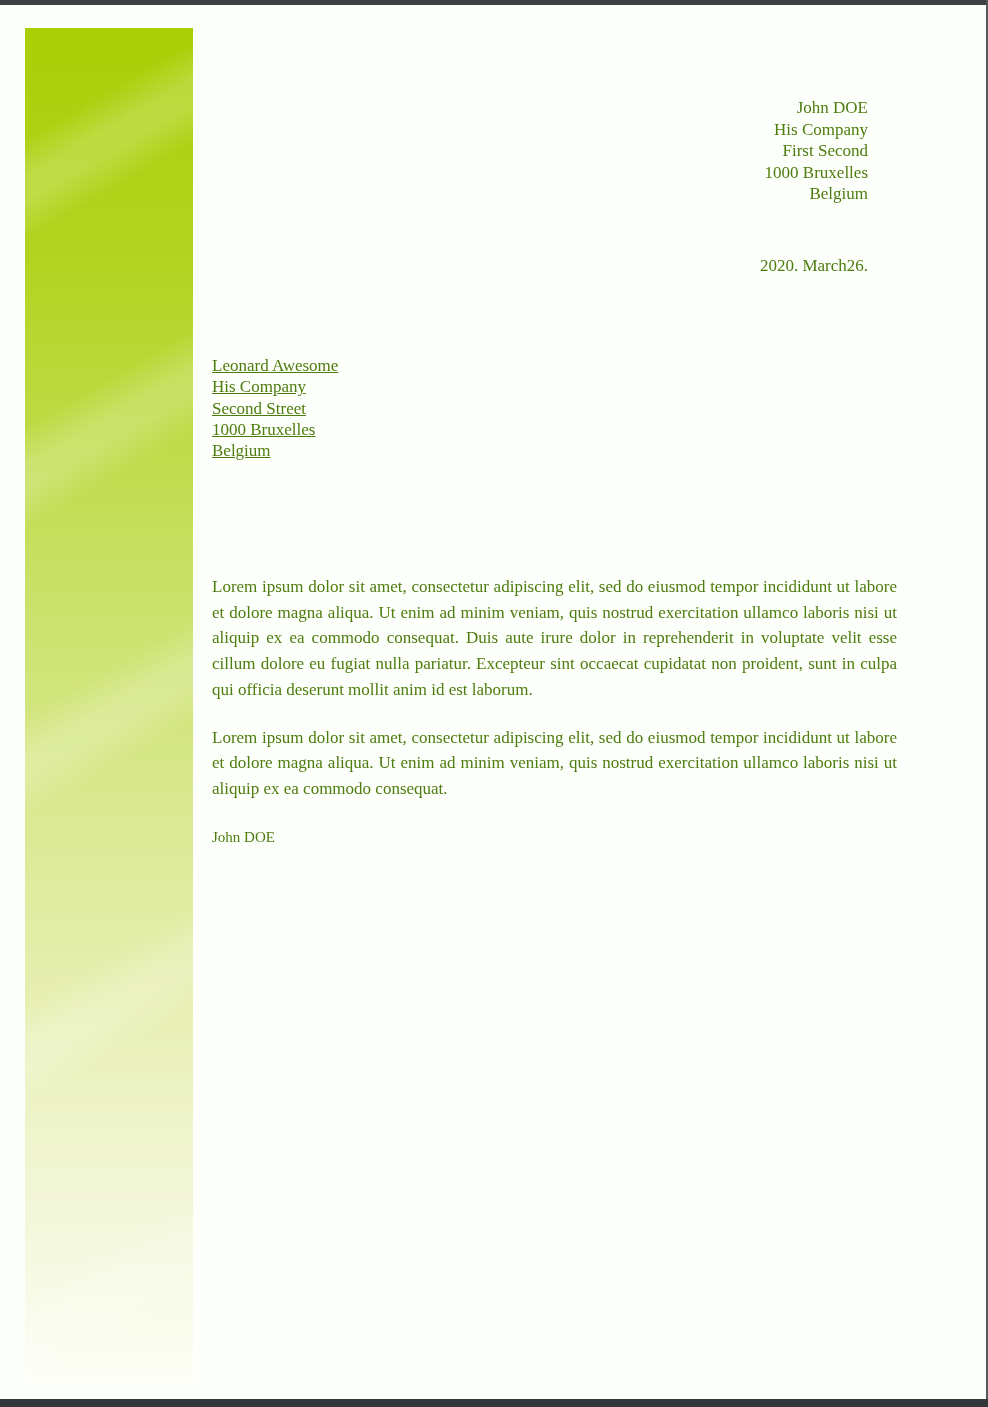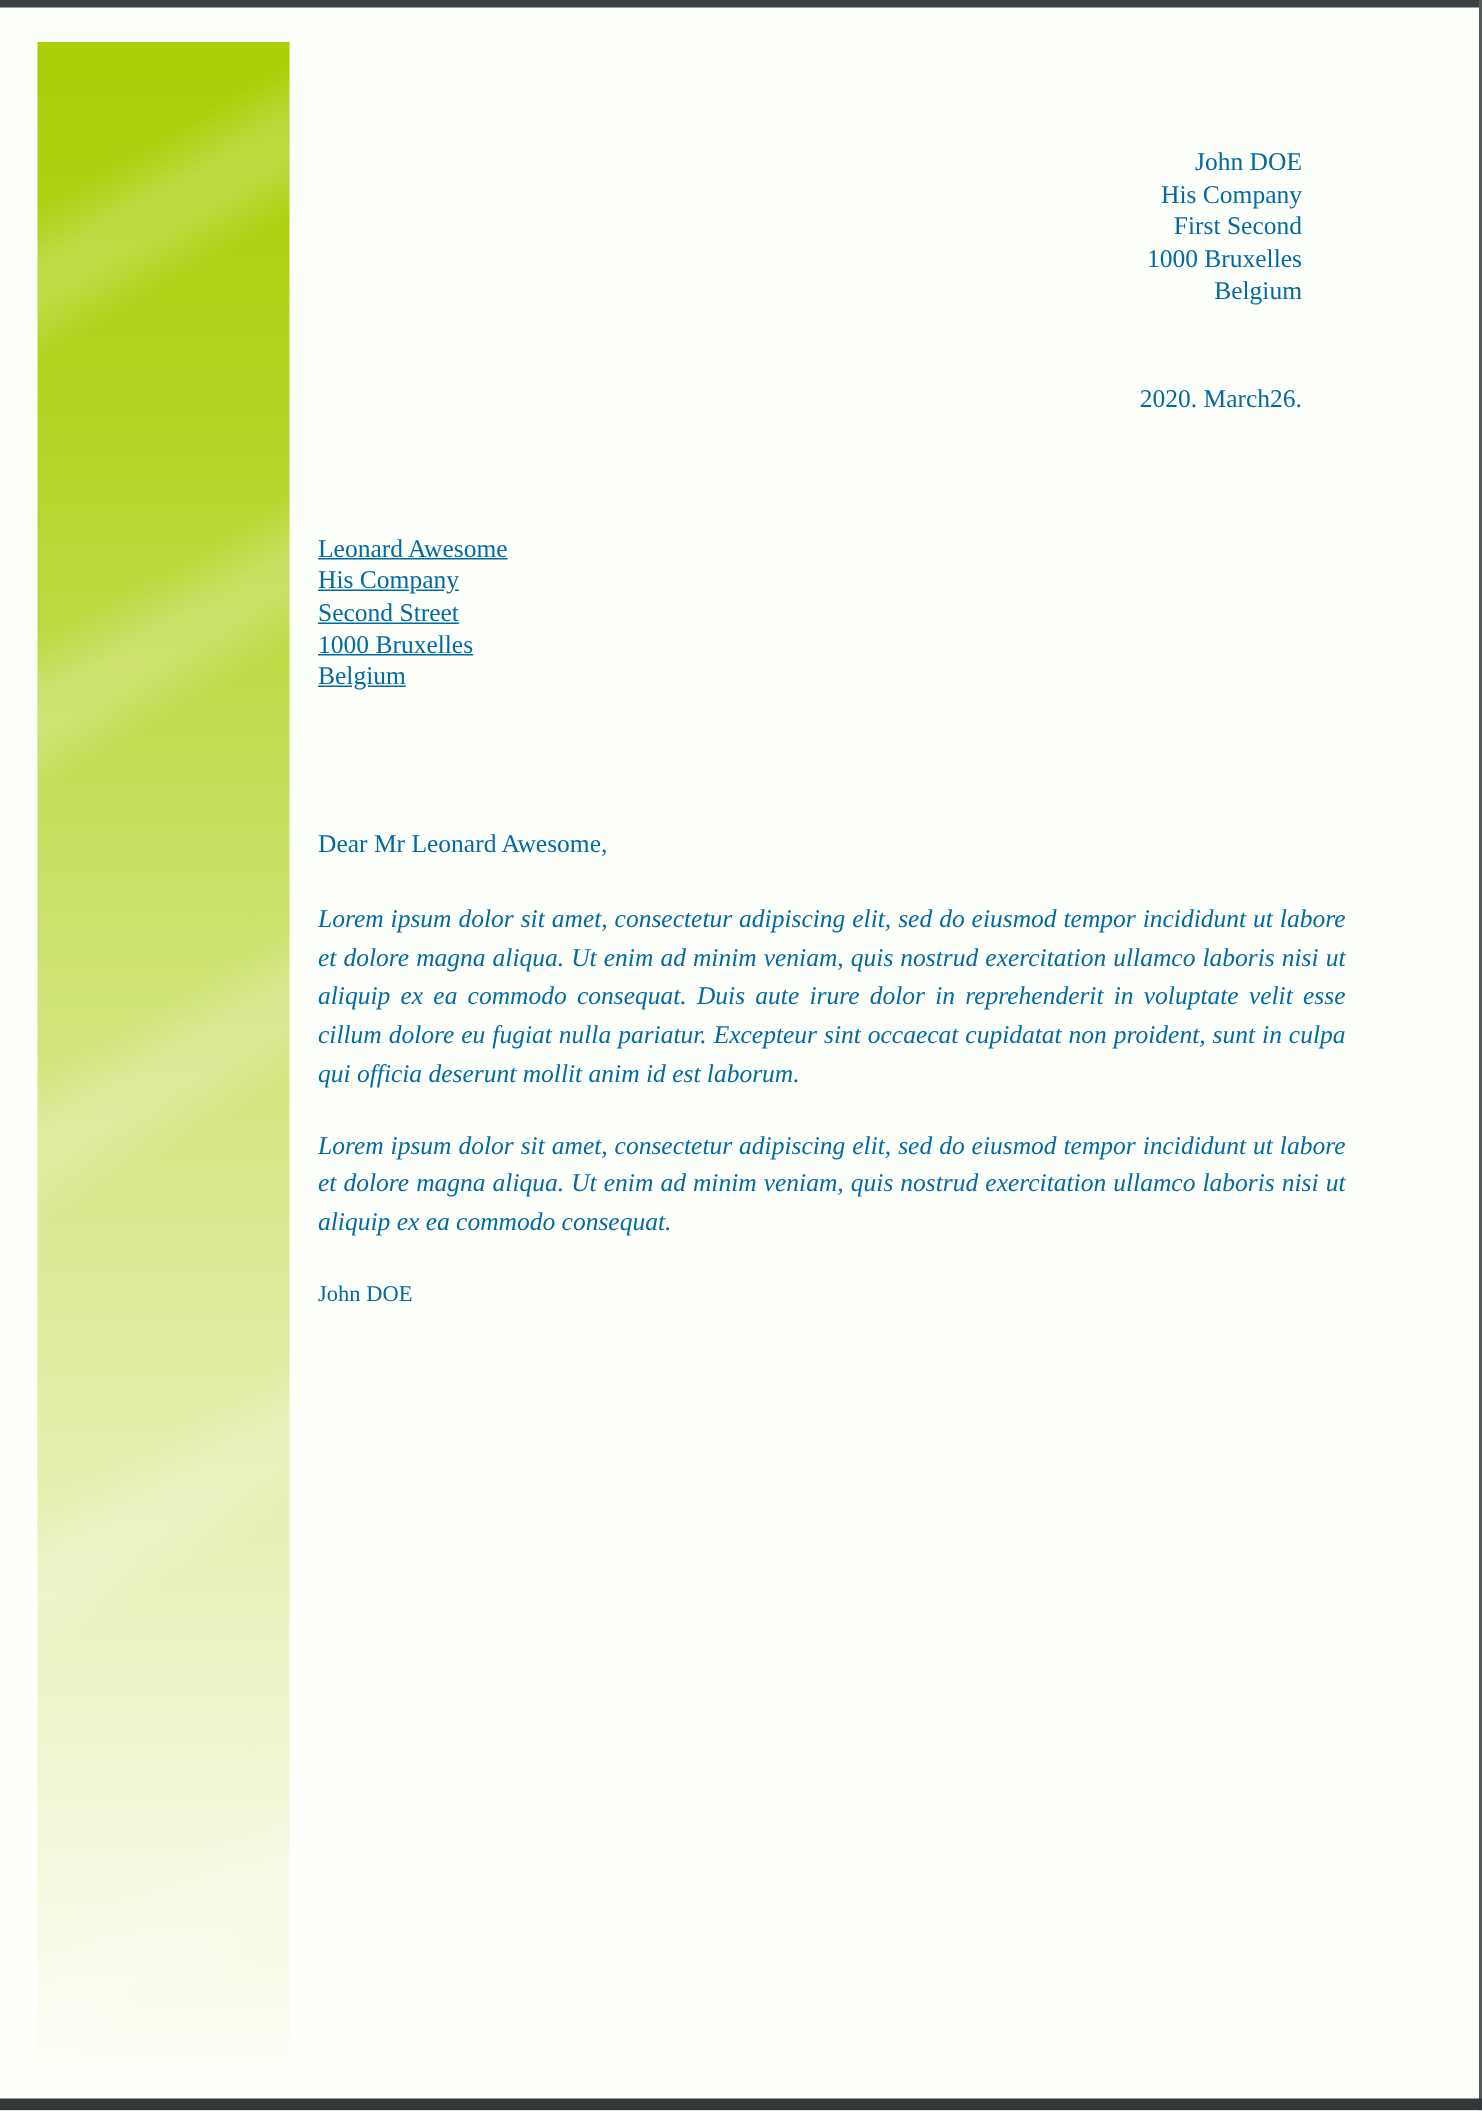--- a/index.html
+++ b/index.html
@@ -7,21 +7,21 @@
     padding: 0;
     background: #fdfffa;
     font-family: "Liberation Serif", "DejaVu Serif", serif;
   }
   .page {
     position: relative;
     width: 988px;
     height: 1407px;
     background: #fdfffa;
     overflow: hidden;
-    color: #0369a1;
+    color: #4d7c0f;
   }
   .frame-top {
     position: absolute;
     top: 0; left: 0;
     width: 100%; height: 5px;
     background: #3c4043;
   }
   .frame-bottom {
     position: absolute;
     bottom: 0; left: 0;
@@ -94,21 +94,20 @@
   }
   .salutation {
     line-height: 26px;
     margin: 0;
   }
   .para {
     margin: 0;
     margin-top: 24px;
     text-align: justify;
     line-height: 25.7px;
-    font-style: italic;
   }
   .para-2 { margin-top: 22px; }
   .closing-line {
     margin: 0;
     margin-top: 25px;
     line-height: 26px;
   }
   .valediction {
     margin: 0;
     margin-top: 23px;
@@ -144,19 +143,18 @@
 
   <div class="recipient-block">
     <div>Leonard Awesome</div>
     <div>His Company</div>
     <div>Second Street</div>
     <div>1000 Bruxelles</div>
     <div>Belgium</div>
   </div>
 
   <div class="letter-body">
-    <p class="salutation">Dear Mr Leonard Awesome,</p>
     <p class="para para-1">Lorem ipsum dolor sit amet, consectetur adipiscing elit, sed do eiusmod tempor incididunt ut labore et dolore magna aliqua. Ut enim ad minim veniam, quis nostrud exercitation ullamco laboris nisi ut aliquip ex ea commodo consequat. Duis aute irure dolor in reprehenderit in voluptate velit esse cillum dolore eu fugiat nulla pariatur. Excepteur sint occaecat cupidatat non proident, sunt in culpa qui officia deserunt mollit anim id est laborum.</p>
     <p class="para para-2">Lorem ipsum dolor sit amet, consectetur adipiscing elit, sed do eiusmod tempor incididunt ut labore et dolore magna aliqua. Ut enim ad minim veniam, quis nostrud exercitation ullamco laboris nisi ut aliquip ex ea commodo consequat.</p>
     <p class="signature">John DOE</p>
   </div>
 
 </div>
 
 </body></html>

